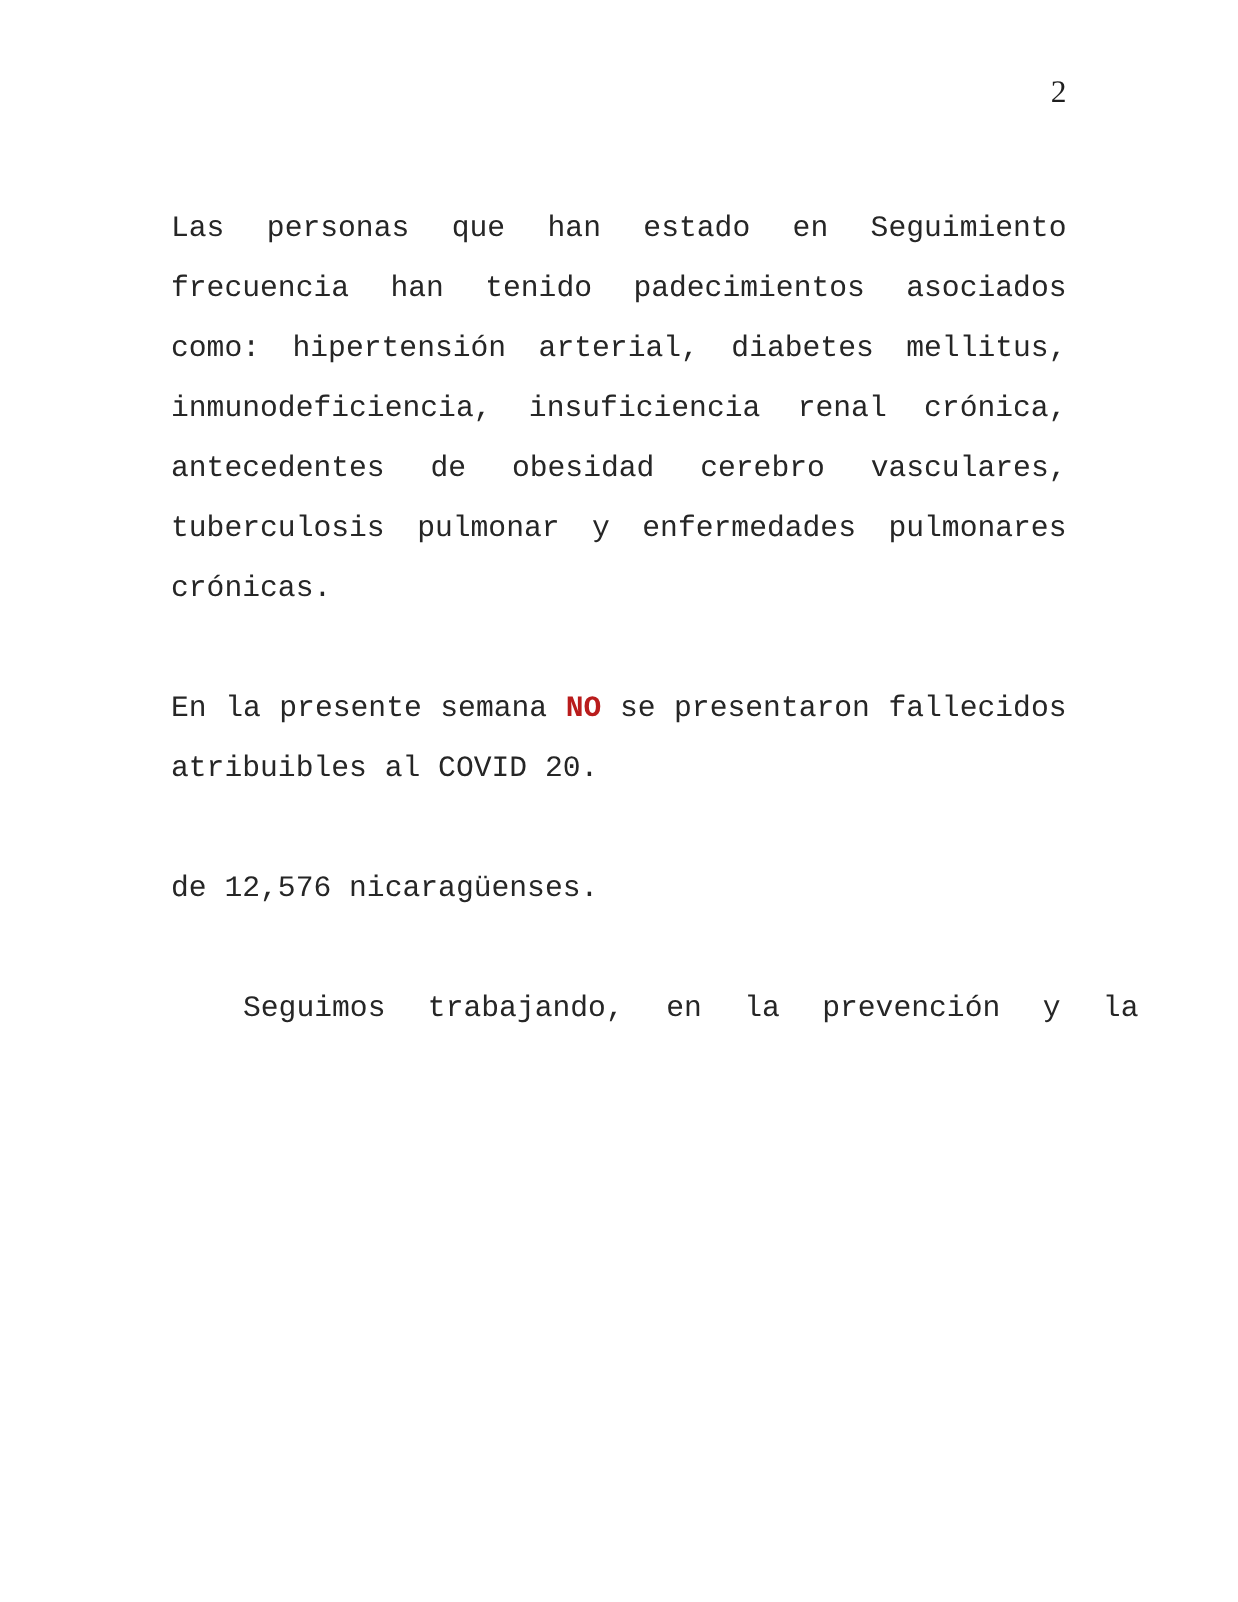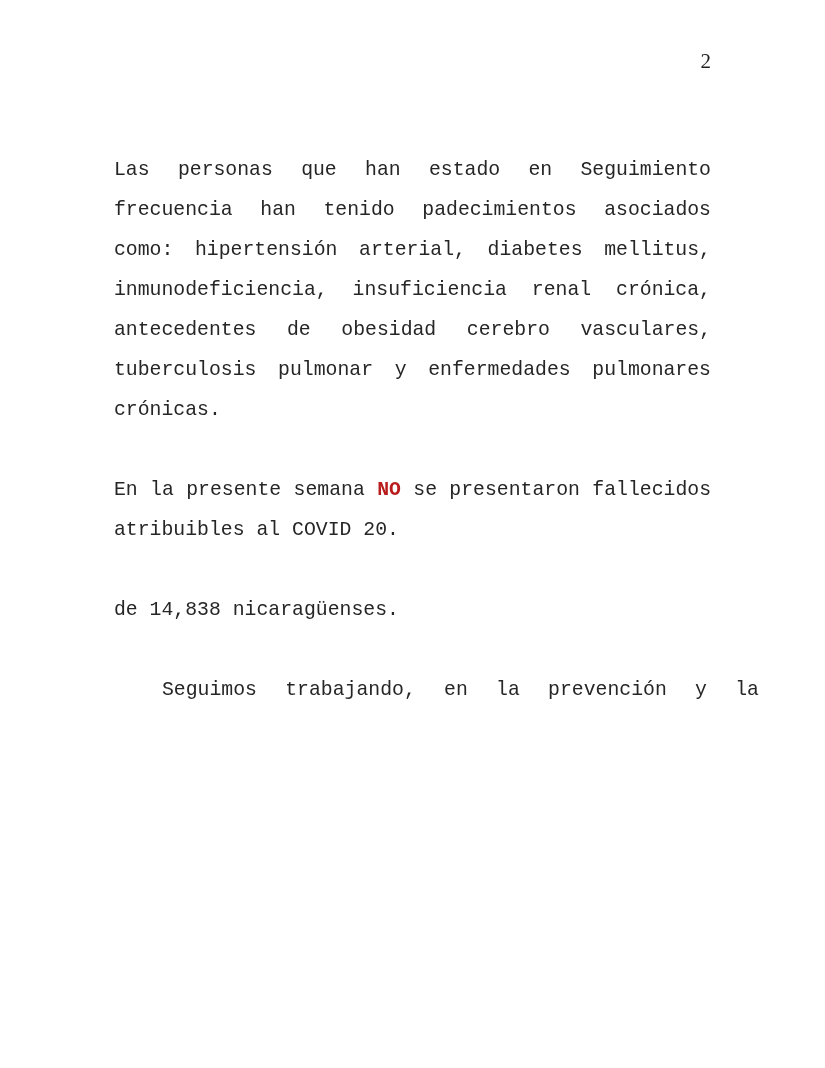--- a/index.html
+++ b/index.html
@@ -21,21 +21,21 @@
     top: 49px;
     left: 114px;
     width: 597px;
     text-align: right;
     font-family: "Liberation Serif", "DejaVu Serif", serif;
     font-size: 21px;
     color: #1f1f1f;
   }
   .content {
     position: absolute;
-    top: 150px;
+    top: 132px;
     left: 114px;
     width: 597px;
     font-size: 19.8px;
     line-height: 40px;
     color: #262626;
   }
   .paragraph { margin: 0 0 40px 0; }
   .paragraph:last-child { margin-bottom: 0; margin-left: 48px; }
   .line {
     width: 597px;
@@ -66,21 +66,21 @@
       <div class="line j">tuberculosis pulmonar y enfermedades pulmonares</div>
       <div class="line">crónicas.</div>
     </div>
 
     <div class="paragraph">
       <div class="line j"><span>En la presente semana </span><b>NO</b><span> se presentaron fallecidos</span></div>
       <div class="line">atribuibles al COVID 20.</div>
     </div>
 
     <div class="paragraph">
-      <div class="line">de 14,838 nicaragüenses.</div>
+      <div class="line">de 12,576 nicaragüenses.</div>
     </div>
 
     <div class="paragraph">
       <div class="line j">Seguimos trabajando, en la prevención y la</div>
     </div>
 
   </div>
 </div>
 
 </body></html>

